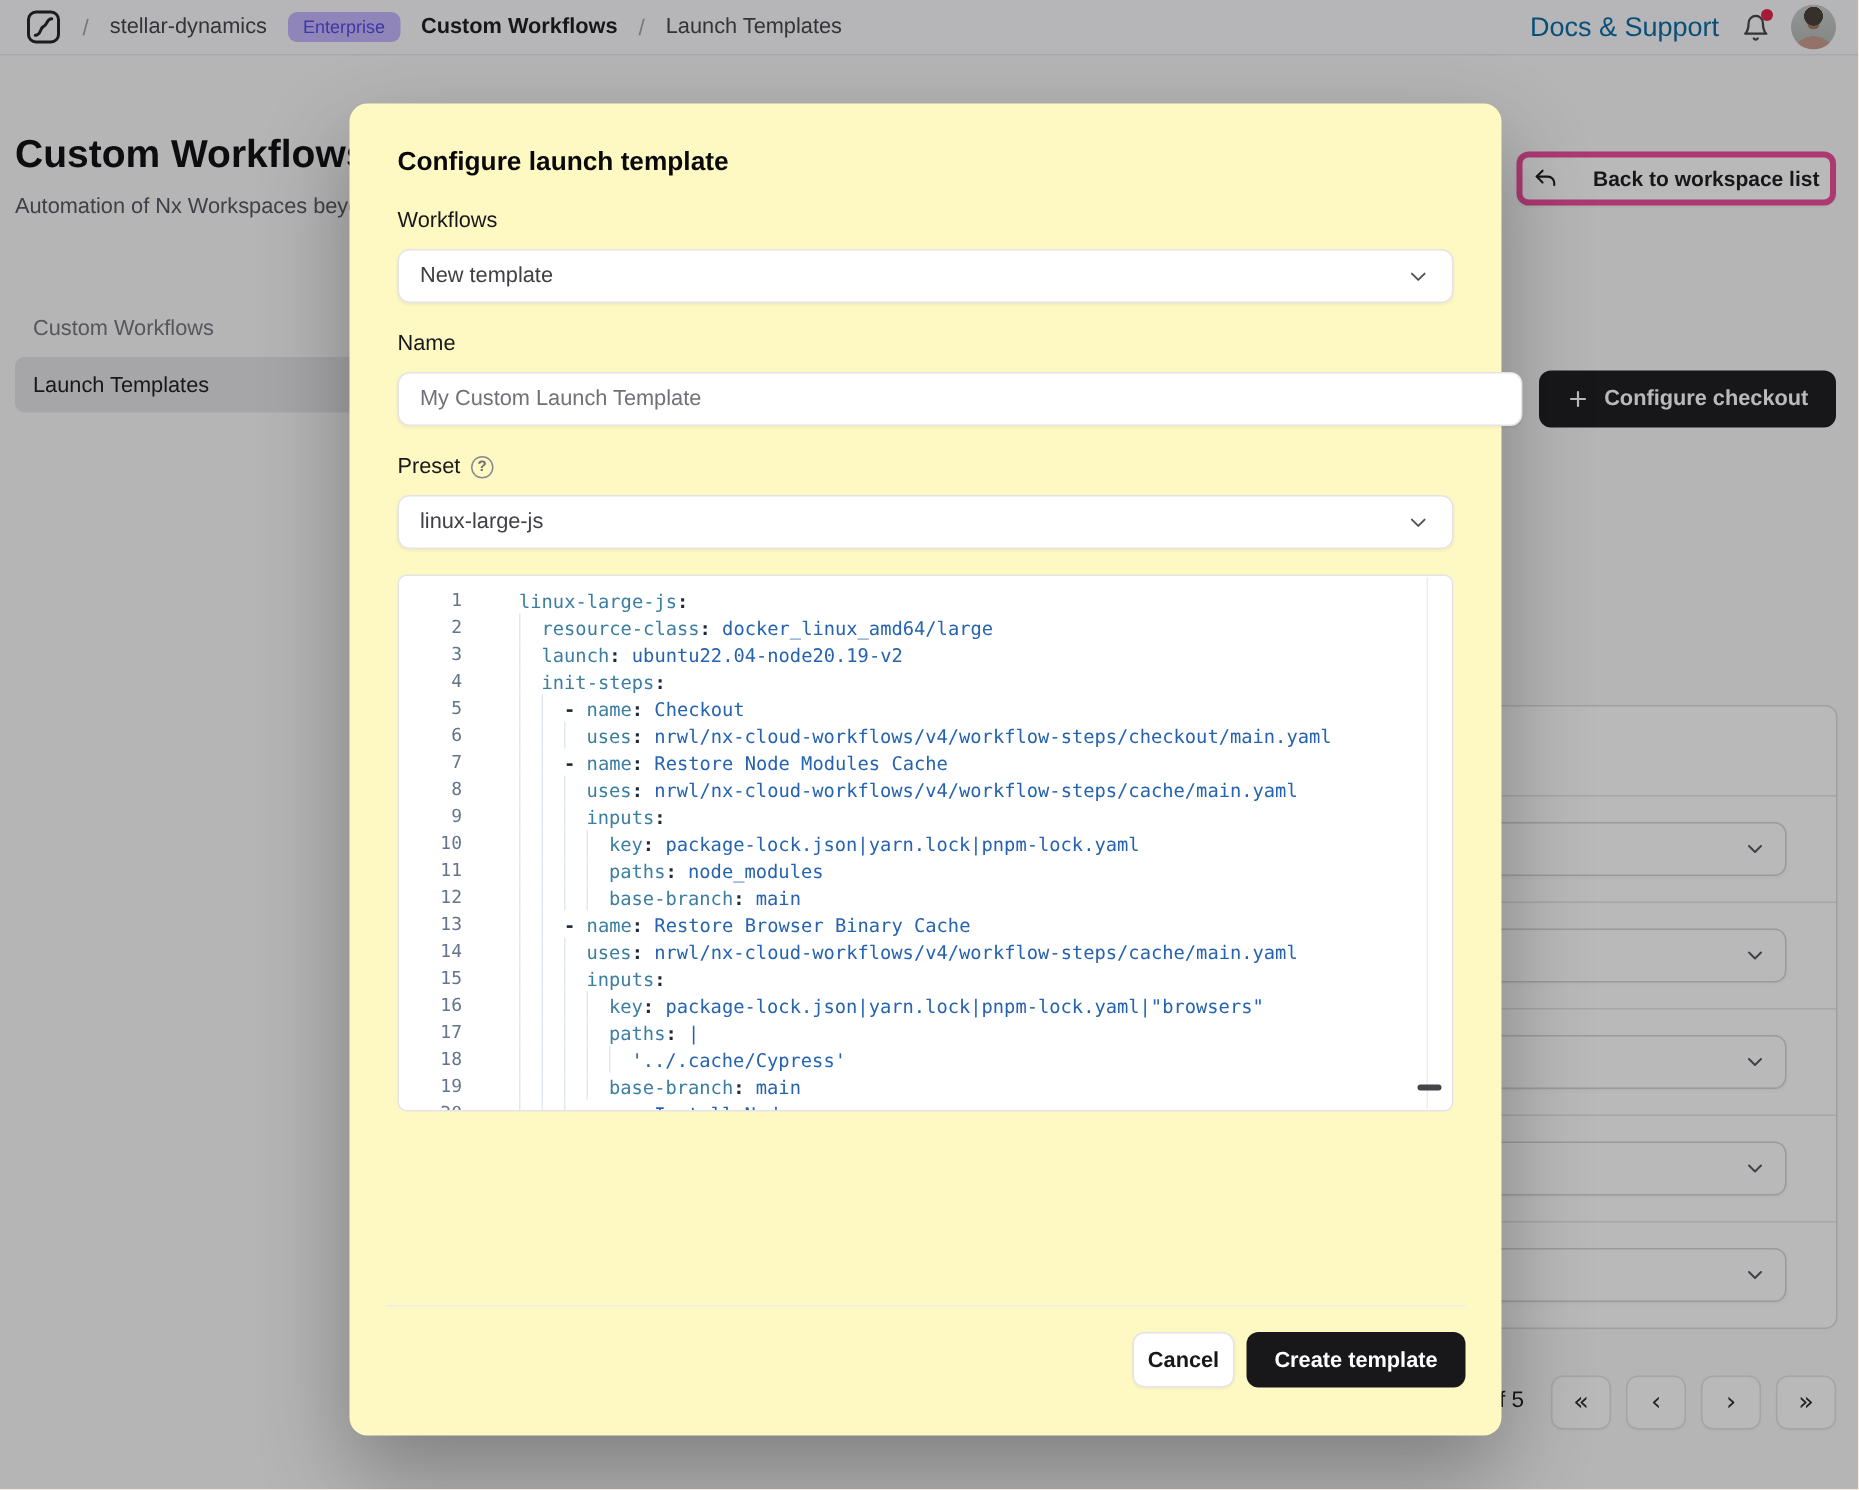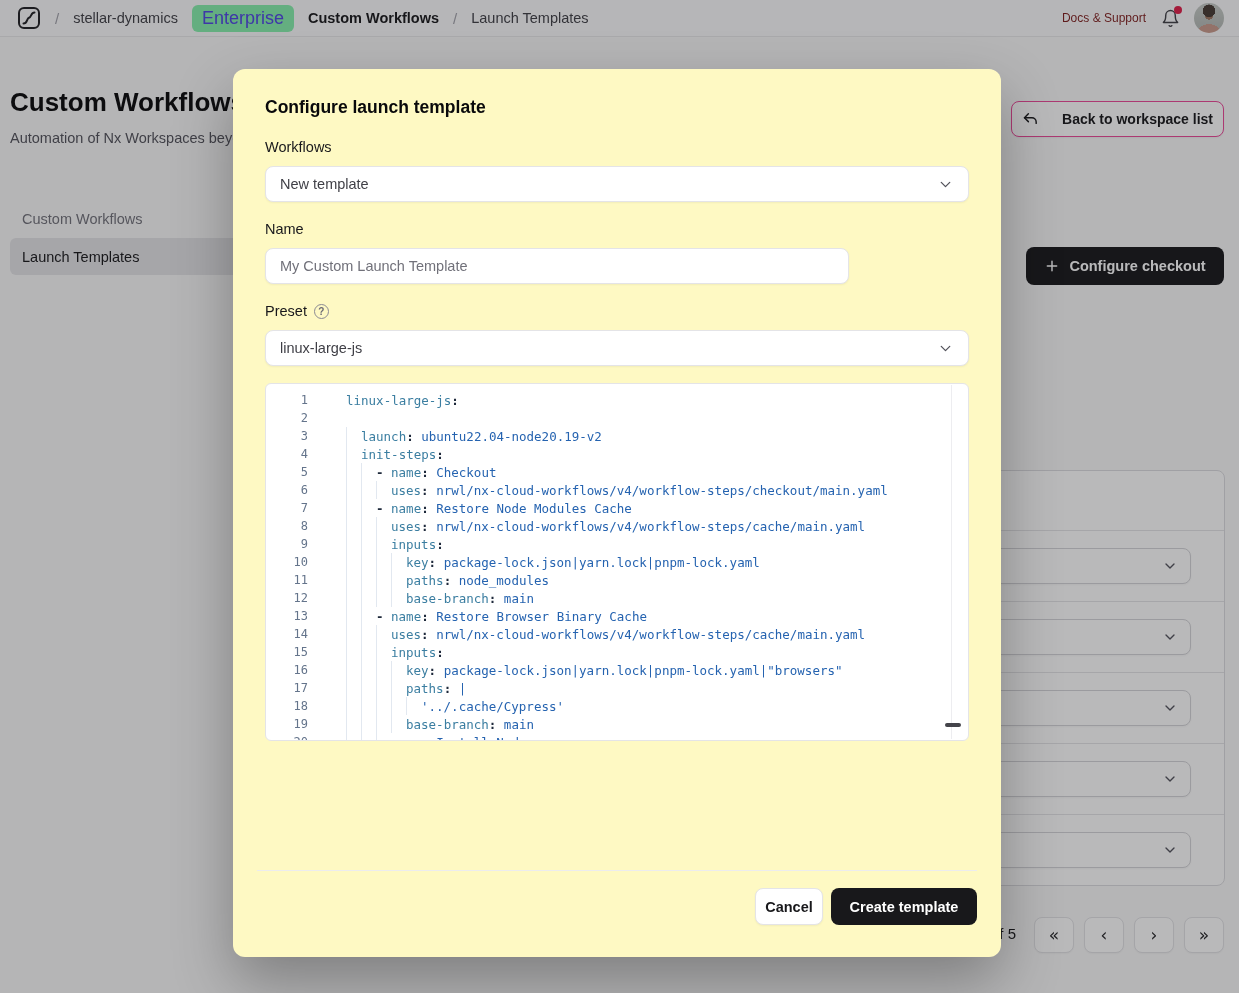--- a/index.html
+++ b/index.html
@@ -8,37 +8,37 @@
   #screen { position:relative; width:1239px; height:993px; overflow:hidden; background:#fafafa; }
 
   
   .navbar { position:absolute; top:0; left:0; right:0; height:37px; background:#fbfbfc;
             border-bottom:1px solid #e8e8ea; display:flex; align-items:center;
             justify-content:space-between; padding:0 15px 0 17px; z-index:1; }
   .nav-left, .nav-right { display:flex; align-items:center; gap:14px; }
   .crumb-sep { color:#a1a1aa; font-size:15px; }
   .crumb { font-size:14.5px; color:#3f3f46; }
   .crumb.strong { font-weight:600; color:#18181b; }
-  .badge { background:#86efac; color:#4f46e5; font-size:18px; font-weight:500;
+  .badge { background:#c4b5fd; color:#4f46e5; font-size:12px; font-weight:500;
            padding:3px 10px; border-radius:6px; }
-  .docs-link { font-size:12px; color:#7f1d1d; cursor:pointer; }
+  .docs-link { font-size:18px; color:#0369a1; cursor:pointer; }
   .bell-wrap { position:relative; width:20px; height:20px; display:flex; align-items:center; justify-content:center; }
   .bell-dot { position:absolute; top:-2px; right:-2px; width:8px; height:8px; border-radius:50%; background:#e11d48; }
   .avatar { width:30px; height:30px; border-radius:50%; overflow:hidden;
     background:
       radial-gradient(circle at 50% 26%, #463a33 0 23%, transparent 24%),
       radial-gradient(circle at 50% 42%, #9c7660 0 17%, transparent 18%),
       radial-gradient(ellipse 62% 42% at 50% 96%, #c99a8b 0 60%, transparent 61%),
       linear-gradient(#c7ccc8,#b2b7b3); }
 
   
   .page-title { position:absolute; left:10px; top:87px; font-size:26px; font-weight:700; color:#09090b; }
   .page-subtitle { position:absolute; left:10px; top:130px; font-size:14.5px; color:#52525b; white-space:nowrap; }
   .back-btn { position:absolute; left:1011px; top:101px; width:213px; height:36px; background:#fff;
-              border:1px solid #ec4899; border-radius:8px; display:flex; align-items:center; justify-content:center;
+              border:4px solid #ec4899; border-radius:8px; display:flex; align-items:center; justify-content:center;
               gap:23px; font-size:14px; font-weight:600; color:#18181b; cursor:pointer;
               box-shadow:0 1px 2px rgba(0,0,0,.05); }
   .side-item { position:absolute; left:10px; width:250px; height:37px; display:flex; align-items:center;
                padding-left:12px; font-size:14.5px; border-radius:6px; cursor:pointer; }
   .side-item.inactive { top:200px; color:#71717a; }
   .side-item.active { top:238px; background:#e4e4e7; color:#18181b; }
   .configure-btn { position:absolute; left:1026px; top:247px; width:198px; height:38px; background:#18181b;
                    color:#fff; border:none; border-radius:8px; display:flex; align-items:center; justify-content:center;
                    gap:9px; font-size:14.5px; font-weight:600; cursor:pointer; }
   .panel { position:absolute; left:610px; top:470px; width:615px; height:416px; background:#fff;
@@ -59,21 +59,21 @@
   
   .overlay { position:absolute; inset:0; background:rgba(24,24,27,.30); z-index:40; }
   .modal { position:absolute; left:233px; top:69px; width:768px; height:888px; background:#fef9c3;
            border-radius:12px; z-index:50; box-shadow:0 25px 60px rgba(0,0,0,.30); }
   .modal-title { position:absolute; left:32px; top:28px; font-size:17.5px; font-weight:700; color:#09090b; }
   .field-label { position:absolute; left:32px; font-size:14.5px; color:#18181b; display:flex; align-items:center; gap:7px; }
   .sel { position:absolute; left:32px; width:704px; height:36px; border:1px solid #e4e4e7; border-radius:8px;
          background:#fff; display:flex; align-items:center; padding:0 14px; font-size:14.5px; color:#3f3f46;
          box-shadow:0 1px 2px rgba(0,0,0,.05); cursor:pointer; }
   .sel .chev { margin-left:auto; display:flex; }
-  .txt-input { position:absolute; left:32px; width:584px; height:36px; border:1px solid #e4e4e7; border-radius:8px;
+  .txt-input { position:absolute; left:32px; width:750px; height:36px; border:1px solid #e4e4e7; border-radius:8px;
                background:#fff; padding:0 14px; font-size:14.5px; color:#71717a;
                font-family:"Liberation Sans","DejaVu Sans",sans-serif; box-shadow:0 1px 2px rgba(0,0,0,.05); }
   .help-circle { width:15px; height:15px; border:1.4px solid #8a8a93; border-radius:50%; color:#6b6b74;
                  font-size:10px; font-weight:700; display:flex; align-items:center; justify-content:center; }
 
   
   .editor { position:absolute; left:32px; top:314px; width:704px; height:358px; border:1px solid #e4e4e7;
             border-radius:6px; background:#fff; overflow:hidden;
             font-family:"DejaVu Sans Mono","Liberation Mono",monospace; }
   .code-lines { padding-top:7px; }
@@ -248,20 +248,24 @@
     <div class="editor">
       <div class="code-lines" id="code-lines">
           <div class="code-line">
             <span class="ln">1</span>
             <span class="code-content">
               <span class="segs"><span class="seg-k">linux-large-js</span><span class="seg-p">:</span></span>
             </span>
           </div>
           <div class="code-line">
             <span class="ln">2</span>
+            <span class="code-content">
+              <span class="guide"></span>
+              <span class="segs"><span class="seg-k">resource-class</span><span class="seg-p">:</span><span class="seg-v"> docker_linux_amd64/large</span></span>
+            </span>
           </div>
           <div class="code-line">
             <span class="ln">3</span>
             <span class="code-content">
               <span class="guide"></span>
               <span class="segs"><span class="seg-k">launch</span><span class="seg-p">:</span><span class="seg-v"> ubuntu22.04-node20.19-v2</span></span>
             </span>
           </div>
           <div class="code-line">
             <span class="ln">4</span>

